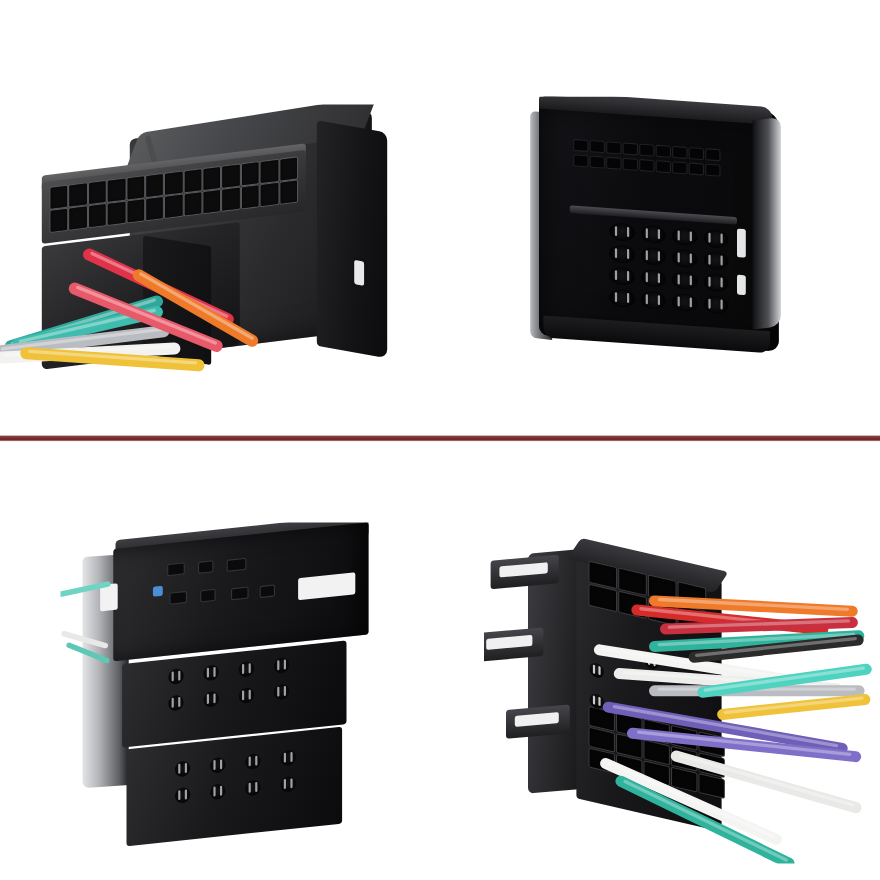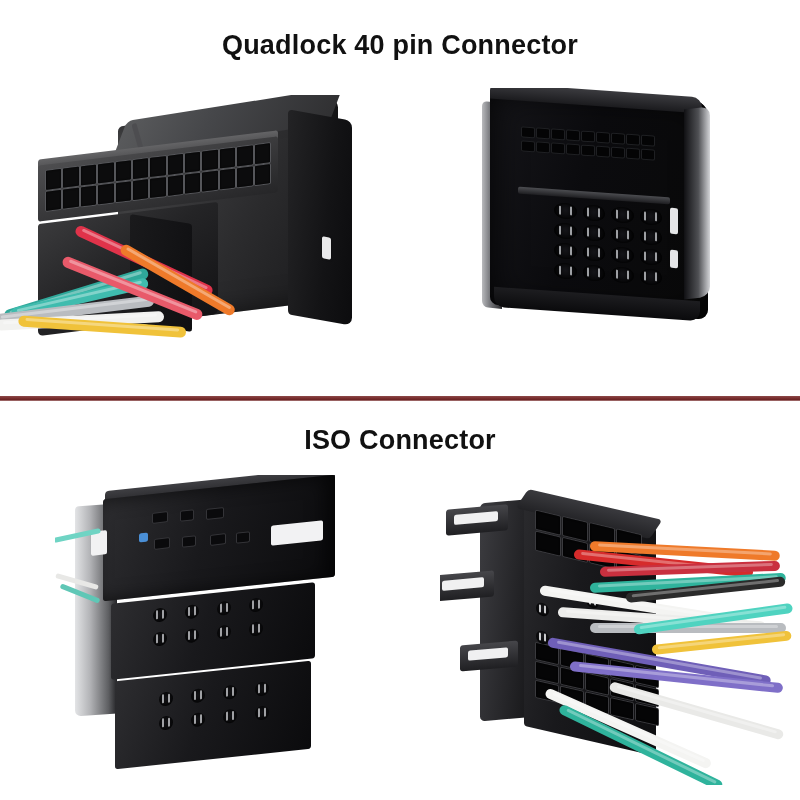--- a/index.html
+++ b/index.html
@@ -436,21 +436,20 @@
     width: 92%; height: 3px;
     border-radius: 3px;
     background: rgba(255,255,255,.32);
   }
 </style>
 </head>
 <body>
 
 <div class="page">
 
-  <div class="section-title" id="title-quadlock">Quadlock 40 pin Connector</div>
 
   <div class="photo" id="photo-quadlock-wire">
 
     <div class="q-body"></div>
     <div class="q-body-top"></div>
     <div class="q-body-right"></div>
     <div class="q-latch"></div>
     <div class="q-ridge"></div>
 
     <div class="q-shelf-lip"></div>
@@ -547,21 +546,20 @@
         <div class="qf-pin"></div>
         <div class="qf-pin"></div>
       </div>
 
     <div class="qf-white" style="left:200px; top:120px; height:26px;"></div>
     <div class="qf-white" style="left:200px; top:162px; height:18px;"></div>
   </div>
 
   <div class="divider"></div>
 
-  <div class="section-title" id="title-iso">ISO Connector</div>
 
   <div class="photo" id="photo-iso-rear">
 
     <div class="ir-left-grey"></div>
 
     <div class="ir-top-cap"></div>
     <div class="ir-block ir-top"></div>
     <div class="ir-block ir-mid"></div>
     <div class="ir-block ir-bot"></div>
 

